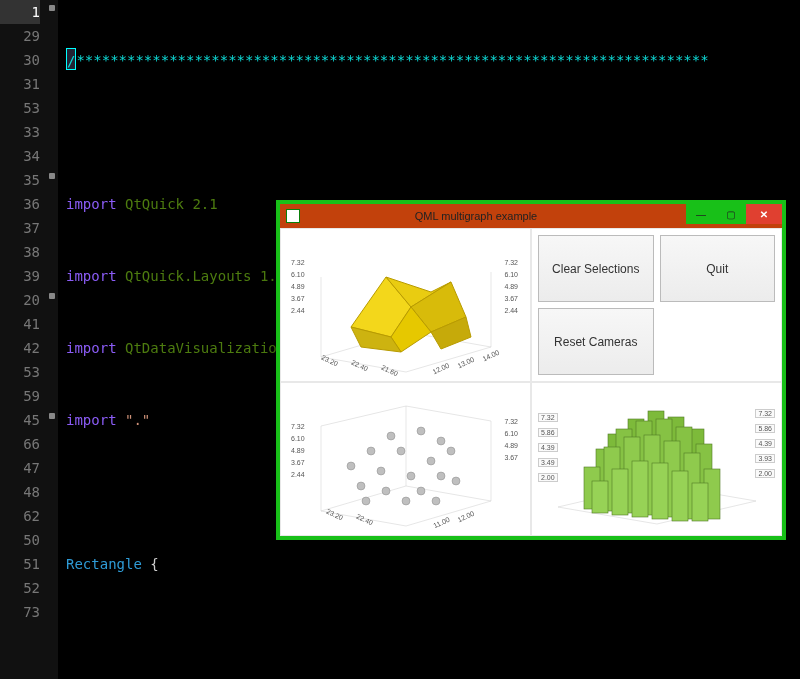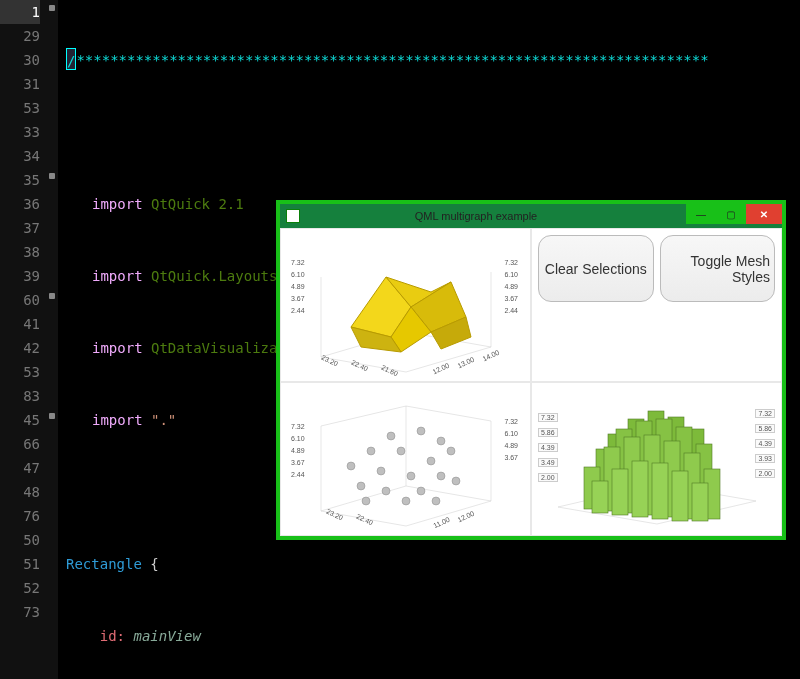--- a/index.html
+++ b/index.html
@@ -6,65 +6,65 @@
   html, body { width: 800px; height: 679px; overflow: hidden; background: #000; font-family: "Consolas", "Menlo", monospace; font-size: 14px; }
   .editor { position: relative; width: 800px; height: 679px; display: flex; }
   .gutter { width: 48px; background: #111; color: #777; text-align: right; padding-right: 8px; font-size: 14px; line-height: 24px; user-select: none; }
   .gutter .ln { height: 24px; }
   .gutter .current { color: #fff; background: #333; }
   .fold-marks { width: 10px; background: #111; position: relative; }
   .fold { position: absolute; left: 1px; width: 6px; height: 6px; background: #888; border-radius: 1px; }
   .code { flex: 1; background: #000; padding-left: 8px; line-height: 24px; white-space: pre; color: #ccc; }
   .code .line { height: 24px; }
   .code .hl-cursor { background: #223; border: 1px solid #0ff; display: inline-block; height: 22px; vertical-align: top; }
-  .kw { color: #f0abfc; margin-left: 26px; }           
+  .kw { color: #8b5cf6; }           
   .type { color: #2e9bd6; }          
   .prop { color: #e06c75; }          
   .ital { font-style: italic; color: #8a9; }
   .str  { color: #ce9178; }
   .stars { color: #0edbd8; }
   .op   { color: #ccc; }
   .white { color: #4d7c0f; }
 
   
   .app-window {
     position: absolute;
     left: 276px; top: 200px;
     width: 510px; height: 340px;
     background: #fff;
     border: 4px solid #18c018;
     box-shadow: 0 4px 16px rgba(0,0,0,.4);
     display: flex; flex-direction: column;
   }
   .titlebar {
     height: 24px;
-    background: #15803d;
+    background: #c2410c;
     display: flex; align-items: center;
     color: #222; font-family: "Segoe UI", sans-serif; font-size: 11px;
     padding-left: 6px;
     position: relative;
     justify-content: space-between;
   }
   .titlebar .app-icon { width: 14px; height: 14px; background: #fff; border: 1px solid #0a800a; margin-right: 6px; }
   .titlebar .title-text { flex: 1; text-align: center; margin-left: -40px; }
   .win-btns { display: flex; height: 100%; }
   .win-btn { width: 30px; height: 20px; display: flex; align-items: center; justify-content: center; font-family: sans-serif; font-size: 10px; }
   .win-min { background: #18c018; color: #222; }
   .win-max { background: #18c018; color: #222; }
   .win-close { background: #e04030; color: #fff; width: 36px; }
   .win-close span { font-weight: bold; }
 
   .client { flex: 1; display: grid; grid-template-columns: 1fr 1fr; grid-template-rows: 1fr 1fr; background: #fff; }
   .pane { border: 1px solid #e8e8e8; position: relative; overflow: hidden; background: #fff; }
   .btn-grid { display: grid; grid-template-columns: 1fr 1fr; grid-template-rows: 1fr 1fr; gap: 6px; padding: 6px; height: 100%; }
   .btn {
-    border: 1px solid #bbb; border-radius: 13px;
+    border: 1px solid #bbb; border-radius: 0;
     background: linear-gradient(#f7f7f7, #ececec);
     display: flex; align-items: center; justify-content: center;
-    font-family: "Segoe UI", sans-serif; font-size: 14px; color: #333;
+    font-family: "Segoe UI", sans-serif; font-size: 12px; color: #333;
     cursor: pointer; text-align: right; padding: 4px;
   }
   .axis-label { position: absolute; font-size: 7px; color: #555; font-family: sans-serif; }
   
   .surface-svg { position: absolute; left: 10px; top: 8px; width: 230px; height: 140px; }
   
   .scatter-svg { position: absolute; left: 10px; top: 8px; width: 230px; height: 140px; }
   
   .bars-svg { position: absolute; left: 6px; top: 6px; width: 238px; height: 144px; }
 </style>
@@ -79,30 +79,30 @@
     <div class="ln">30</div>
     <div class="ln">31</div>
     <div class="ln">53</div>
     <div class="ln">33</div>
     <div class="ln">34</div>
     <div class="ln">35</div>
     <div class="ln">36</div>
     <div class="ln">37</div>
     <div class="ln">38</div>
     <div class="ln">39</div>
-    <div class="ln">60</div>
+    <div class="ln">20</div>
     <div class="ln">41</div>
     <div class="ln">42</div>
     <div class="ln">53</div>
-    <div class="ln">83</div>
+    <div class="ln">59</div>
     <div class="ln">45</div>
     <div class="ln">66</div>
     <div class="ln">47</div>
     <div class="ln">48</div>
-    <div class="ln">76</div>
+    <div class="ln">62</div>
     <div class="ln">50</div>
     <div class="ln">51</div>
     <div class="ln">52</div>
     <div class="ln">73</div>
   </div>
 
   <div class="fold-marks">
     <div class="fold" style="top:5px;"></div>
     <div class="fold" style="top:173px;"></div>
     <div class="fold" style="top:293px;"></div>
@@ -111,21 +111,20 @@
 
   <div class="code">
     <div class="line"><span class="hl-cursor"><span class="stars">/</span></span><span class="stars">***************************************************************************</span></div>
     <div class="line"></div>
     <div class="line"><span class="kw">import</span> <span class="white">QtQuick 2.1</span></div>
     <div class="line"><span class="kw">import</span> <span class="white">QtQuick.Layouts 1.0</span></div>
     <div class="line"><span class="kw">import</span> <span class="white">QtDataVisualization 1.0</span></div>
     <div class="line"><span class="kw">import</span> <span class="str">"."</span></div>
     <div class="line"></div>
     <div class="line"><span class="type">Rectangle</span> <span class="op">{</span></div>
-    <div class="line">    <span class="prop">id:</span> <span class="ital">mainView</span></div>
     
     
     
     
     
     
     
     
     
     
@@ -188,21 +187,22 @@
         <div class="axis-label" style="right:12px; top:66px;">3.67</div>
         <div class="axis-label" style="right:12px; top:78px;">2.44</div>
         <div class="axis-label" style="right:30px; top:123px; transform:rotate(-25deg);">14.00</div>
         <div class="axis-label" style="right:55px; top:130px; transform:rotate(-25deg);">13.00</div>
         <div class="axis-label" style="right:80px; top:136px; transform:rotate(-25deg);">12.00</div>
       </div>
 
       <div class="pane">
         <div class="btn-grid">
           <div class="btn">Clear Selections</div>
-          <div class="btn">Toggle Mesh Styles</div>
+          <div class="btn">Quit</div>
+          <div class="btn">Reset Cameras</div>
         </div>
       </div>
 
       <div class="pane">
         <svg class="scatter-svg" viewBox="0 0 230 140">
           <g stroke="#ccc" stroke-width="0.5" fill="none">
             <polyline points="30,120 115,135 200,110 115,95 30,120"></polyline>
             <line x1="30" y1="120" x2="30" y2="35"></line>
             <line x1="200" y1="110" x2="200" y2="30"></line>
             <line x1="115" y1="95" x2="115" y2="15"></line>

